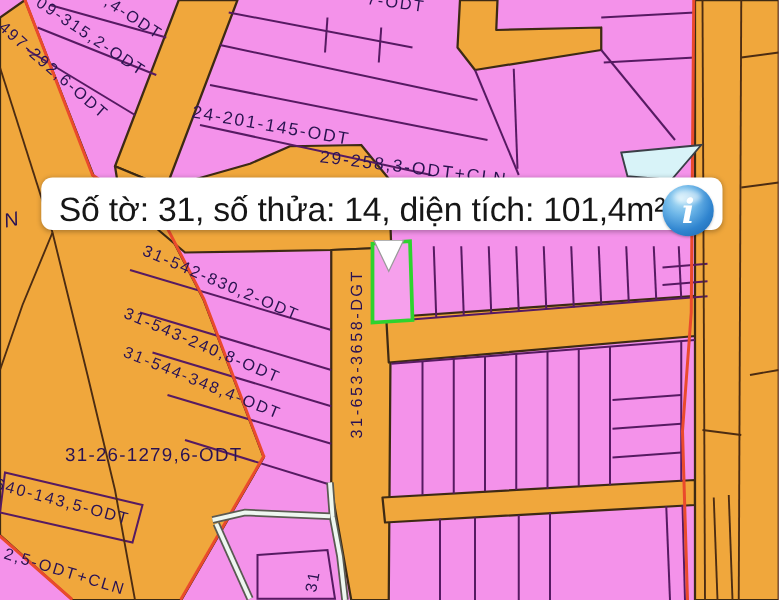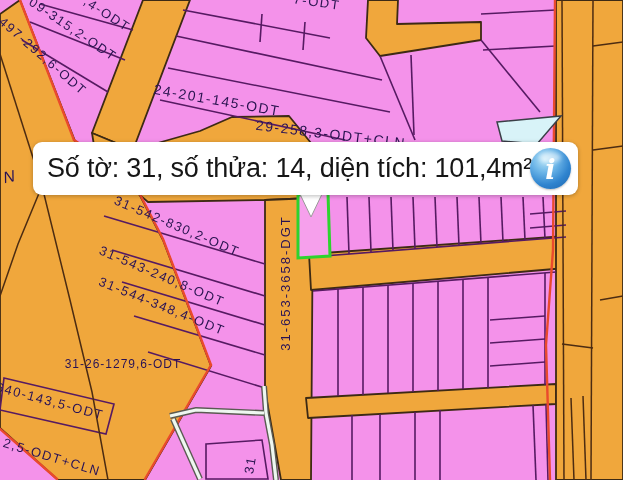--- a/index.html
+++ b/index.html
@@ -17,21 +17,21 @@
     white-space:nowrap;
     font-family:"Liberation Sans",sans-serif;
     letter-spacing:1.6px;
     font-size:13px;
     transform-origin:center center;
     z-index:2;
     text-shadow:0 0 1px rgba(255,255,255,0.15);
   }
   .caret{position:absolute;left:297px;top:192px;z-index:3;}
   .popup{
-    position:absolute;left:33px;top:142px;width:545px;height:53px;
+    position:absolute;left:33px;top:142px;width:545px;height:42px;
     background:#ffffff;border-radius:9px;
     box-shadow:0 1px 4px rgba(0,0,0,0.28);
     z-index:4;
   }
   .popup-text{
     position:absolute;left:14px;top:0;height:53px;line-height:53px;
     font-size:27px;color:#161616;letter-spacing:-0.2px;
     white-space:nowrap;
   }
   .info-icon{
@@ -180,21 +180,21 @@
 
   <div class="maplabel" style="left:107px;top:14px;transform:translate(-50%,-50%) rotate(33deg);">,4-ODT</div>
   <div class="maplabel" style="left:73px;top:29px;transform:translate(-50%,-50%) rotate(34deg);">09-315,2-ODT</div>
   <div class="maplabel" style="left:43px;top:56px;transform:translate(-50%,-50%) rotate(41deg);">497-292,6-ODT</div>
   <div class="maplabel" style="left:317px;top:2px;transform:translate(-50%,-50%) rotate(8deg);">7-ODT</div>
   <div class="maplabel" style="left:217px;top:100px;font-size:14px;transform:translate(-50%,-50%) rotate(10deg);">24-201-145-ODT</div>
   <div class="maplabel" style="left:331px;top:134px;font-size:14px;transform:translate(-50%,-50%) rotate(7deg);">29-258,3-ODT+CLN</div>
   <div class="maplabel" style="left:177px;top:226px;transform:translate(-50%,-50%) rotate(23deg);">31-542-830,2-ODT</div>
   <div class="maplabel" style="left:162px;top:276px;transform:translate(-50%,-50%) rotate(23deg);">31-543-240,8-ODT</div>
   <div class="maplabel" style="left:162px;top:306px;transform:translate(-50%,-50%) rotate(22deg);">31-544-348,4-ODT</div>
-  <div class="maplabel" style="left:123px;top:364px;font-size:12px;letter-spacing:1px;transform:translate(-50%,-50%);">31-26-1279,6-ODT</div>
+  <div class="maplabel" style="left:123px;top:364px;font-size:15px;letter-spacing:1px;transform:translate(-50%,-50%);">31-26-1279,6-ODT</div>
   <div class="maplabel" style="left:50px;top:401px;transform:translate(-50%,-50%) rotate(15deg);">640-143,5-ODT</div>
   <div class="maplabel" style="left:52px;top:457px;transform:translate(-50%,-50%) rotate(17deg);">2,5-ODT+CLN</div>
   <div class="maplabel" style="left:285px;top:283px;letter-spacing:2px;transform:translate(-50%,-50%) rotate(-90deg);">31-653-3658-DGT</div>
   <div class="maplabel" style="left:10px;top:177px;font-size:16px;font-style:italic;transform:translate(-50%,-50%) rotate(-12deg);">N</div>
   <div class="maplabel" style="left:250px;top:465px;transform:translate(-50%,-50%) rotate(-80deg);">31</div>
 
   <svg class="caret" width="28" height="27">
     <polygon points="2,0 26,0 14,25" fill="#ffffff" stroke="#9a9a9a" stroke-width="1"></polygon>
   </svg>
 

